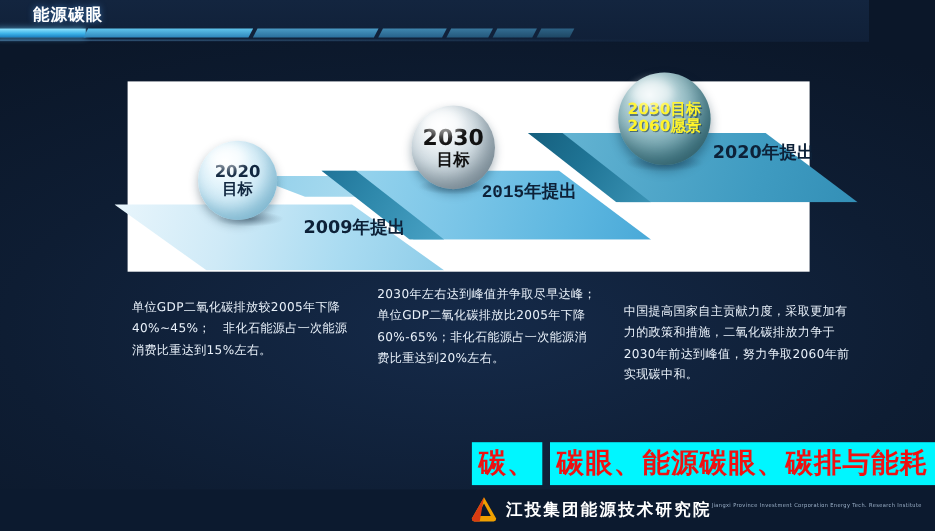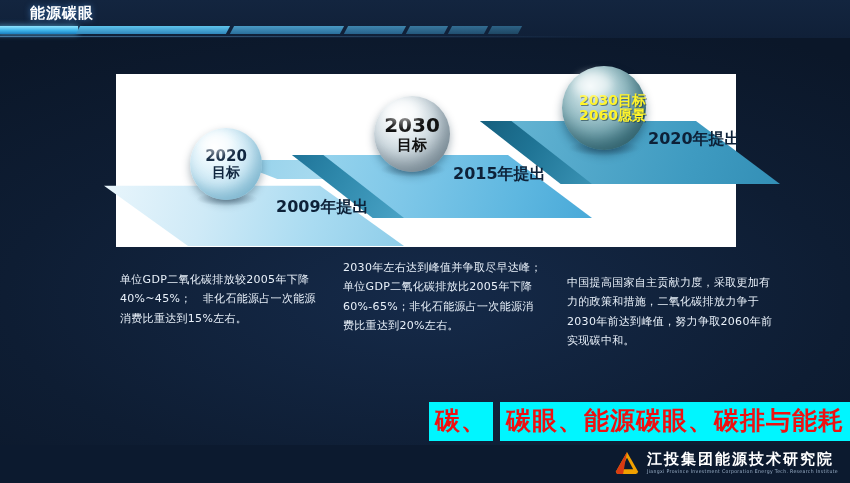--- a/index.html
+++ b/index.html
@@ -8,21 +8,21 @@
     background:#0f1f38;
     font-family:"DejaVu Sans","Liberation Sans",sans-serif;
     position:relative;
   }
   #stage{position:absolute;inset:0;
     background:
       radial-gradient(ellipse 700px 300px at 50% 62%, #152a49 0%, #0e1d33 60%, #0b1729 100%);
   }
 
   
-  .header{position:absolute;left:0;top:0;width:850px;height:38px;
+  .header{position:absolute;left:0;top:0;width:790px;height:38px;
     background:linear-gradient(180deg,#13253f 0%,#102038 100%);}
   .header-title{position:absolute;left:30px;top:4px;
     font-size:15px;font-weight:bold;color:#ffffff;letter-spacing:1px;
     text-shadow:0 0 6px rgba(90,170,255,.55);}
   .header-bar{position:absolute;left:0;top:26px;width:850px;height:9px;}
   .seg{position:absolute;top:0;height:8px;
     transform:skewX(-28deg);}
   .seg.s0{left:-4px;width:82px;transform:none;
     background:linear-gradient(180deg,#8fe4ff 0%,#3fb4e8 55%,#1a7fc0 100%);
     box-shadow:0 0 6px rgba(110,210,255,.7);}
@@ -61,49 +61,49 @@
   .top3{left:364px;top:20px;width:300px;height:90px;
     background:linear-gradient(105deg,#6cb9d6 0%,#54a9cb 35%,#3f9bc1 70%,#338fb6 100%);
     clip-path:polygon(0% 30%,72% 30%,100% 100%,28% 100%);}
   .riser3{left:364px;top:20px;width:112px;height:90px;
     background:linear-gradient(120deg,#135a78 0%,#1f7495 50%,#3a93b5 100%);
     clip-path:polygon(0% 30%,28% 30%,100% 100%,72% 100%);}
 
   .step-label{position:absolute;font-size:16px;color:#0d2138;font-weight:600;
     white-space:nowrap;}
   .lbl1{left:160px;top:123px;}
-  .lbl2{left:337px;top:90px;}
+  .lbl2{left:322px;top:90px;font-family:Liberation Mono, monospace;}
   .lbl3{left:532px;top:55px;}
 
   
   .ball{position:absolute;border-radius:50%;
     display:flex;flex-direction:column;align-items:center;justify-content:center;
     text-align:center;line-height:1.08;}
   .ball::after{content:"";position:absolute;left:14%;top:7%;width:46%;height:30%;
     border-radius:50%;background:rgba(255,255,255,.55);filter:blur(4px);}
   .ball-shadow{position:absolute;border-radius:50%;
     background:radial-gradient(ellipse at center,rgba(20,40,60,.38) 0%,rgba(20,40,60,0) 70%);}
 
-  .ball1{left:74px;top:54px;width:72px;height:72px;
+  .ball1{left:64px;top:54px;width:72px;height:72px;
     background:radial-gradient(circle at 34% 26%,#ffffff 0%,#ecf8fd 22%,#cfeaf6 50%,#a8d7ea 76%,#7fbcd6 100%);
     box-shadow:inset -6px -8px 14px rgba(90,150,180,.45),0 4px 9px rgba(10,40,60,.35);}
   .ball1 .t{font-size:15px;font-weight:bold;color:#10263f;}
   .ball1 .t2{font-size:14px;font-weight:bold;color:#10263f;}
   .sh1{left:80px;top:118px;width:62px;height:14px;}
 
   .ball2{left:258px;top:22px;width:76px;height:76px;
     background:radial-gradient(circle at 34% 24%,#ffffff 0%,#f2f6f8 18%,#d3dee4 45%,#aab8c0 74%,#8795a0 100%);
     box-shadow:inset -7px -9px 16px rgba(70,90,105,.45),0 4px 9px rgba(10,40,60,.35);}
   .ball2 .t{font-size:20px;font-weight:bold;color:#111111;}
   .ball2 .t2{font-size:15px;font-weight:bold;color:#111111;}
   .sh2{left:264px;top:88px;width:66px;height:15px;}
 
   .ball3{left:446px;top:-8px;width:84px;height:84px;
     background:radial-gradient(circle at 34% 24%,#eaf4f6 0%,#c6dee2 16%,#96bec6 42%,#5e97a4 72%,#3d7683 100%);
-    box-shadow:inset -7px -10px 18px rgba(25,65,75,.55),0 5px 10px rgba(10,40,60,.4);align-items:flex-end;}
+    box-shadow:inset -7px -10px 18px rgba(25,65,75,.55),0 5px 10px rgba(10,40,60,.4);}
   .ball3 .t,.ball3 .t2{font-size:14px;font-weight:bold;color:#fff42a;
     text-shadow:1px 1px 0 rgba(20,50,60,.55);}
   .sh3{left:452px;top:66px;width:72px;height:16px;}
 
   
   .cols{position:absolute;left:116px;top:258px;width:640px;height:100px;}
   .col{position:absolute;top:0;width:200px;
     font-size:11px;line-height:1.75;color:#e9f1fa;letter-spacing:.3px;}
   .c1{left:4px;margin-top:12px;}
   .c2{left:227px;}
@@ -115,21 +115,21 @@
   .hl-seg{display:inline-block;background:#00f6ff;color:#ee1111;
     font-size:25px;font-weight:bold;letter-spacing:1px;
     padding:2px 6px 4px 6px;vertical-align:middle;}
   .hl-gap{display:inline-block;width:7px;}
 
   
   .footer{position:absolute;left:0;top:445px;width:850px;height:38px;
     background:#0c1a2f;}
   .logo{position:absolute;right:12px;top:450px;display:flex;align-items:center;gap:7px;}
   .logo-mark{width:26px;height:26px;position:relative;flex:none;}
-  .logo-text{display:flex;flex-direction:column;line-height:1;}
+  .logo-text{display:flex;flex-direction:row;line-height:1;}
   .logo-cn{font-size:15px;font-weight:bold;color:#ffffff;letter-spacing:2px;}
   .logo-en{font-size:4.6px;color:#9fb4cc;letter-spacing:.35px;margin-top:3px;
     transform:scaleY(1.1);transform-origin:left top;}
 </style>
 </head>
 <body>
 
 <div id="stage">
 
   <div class="header">

